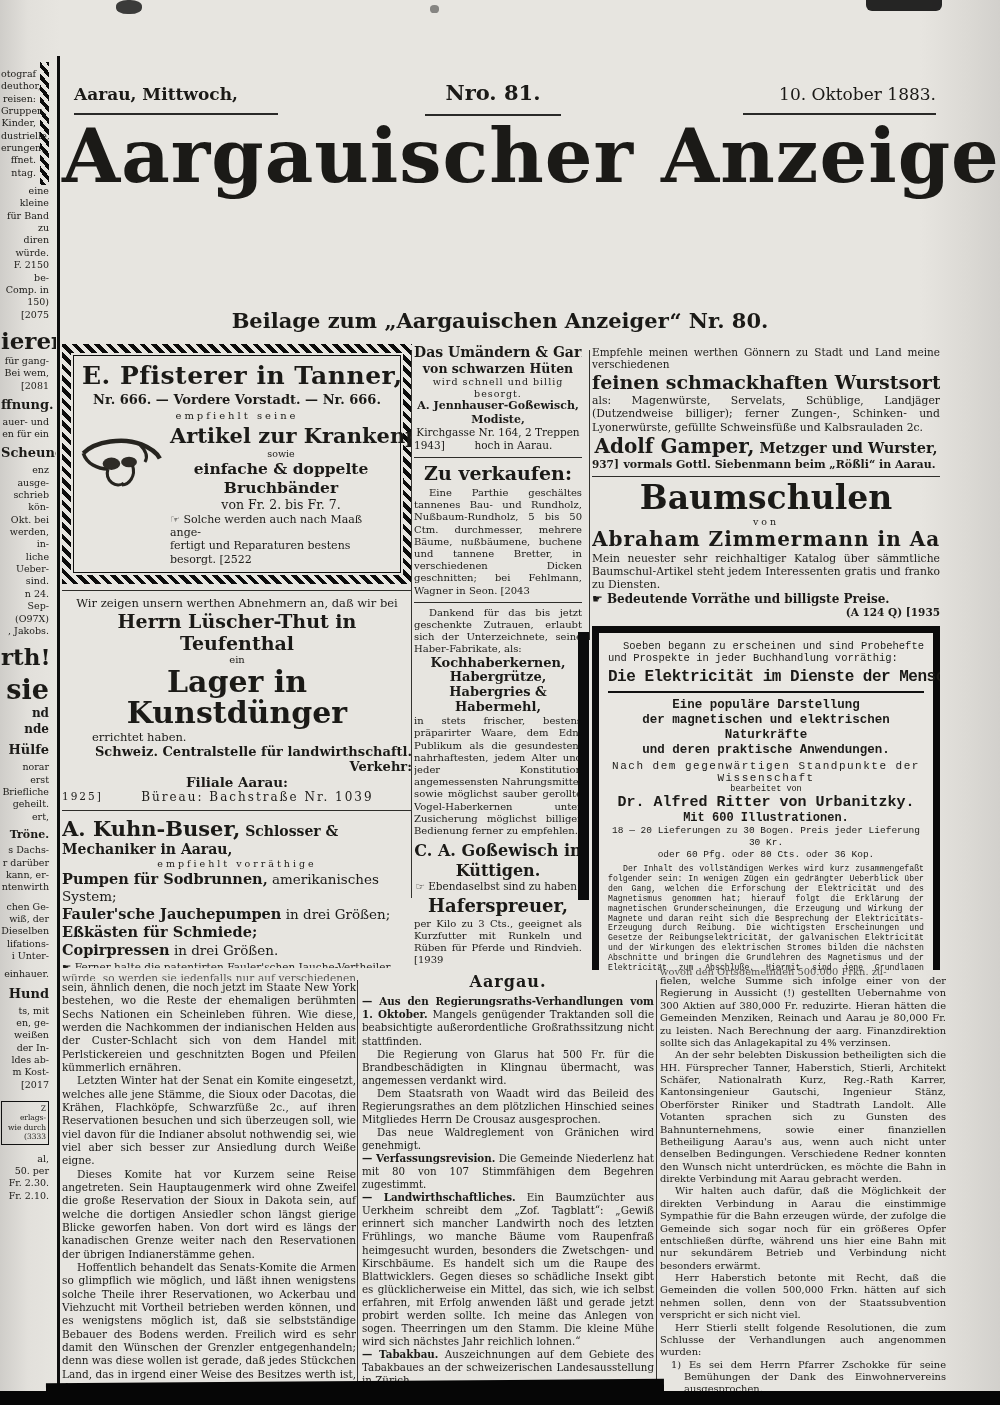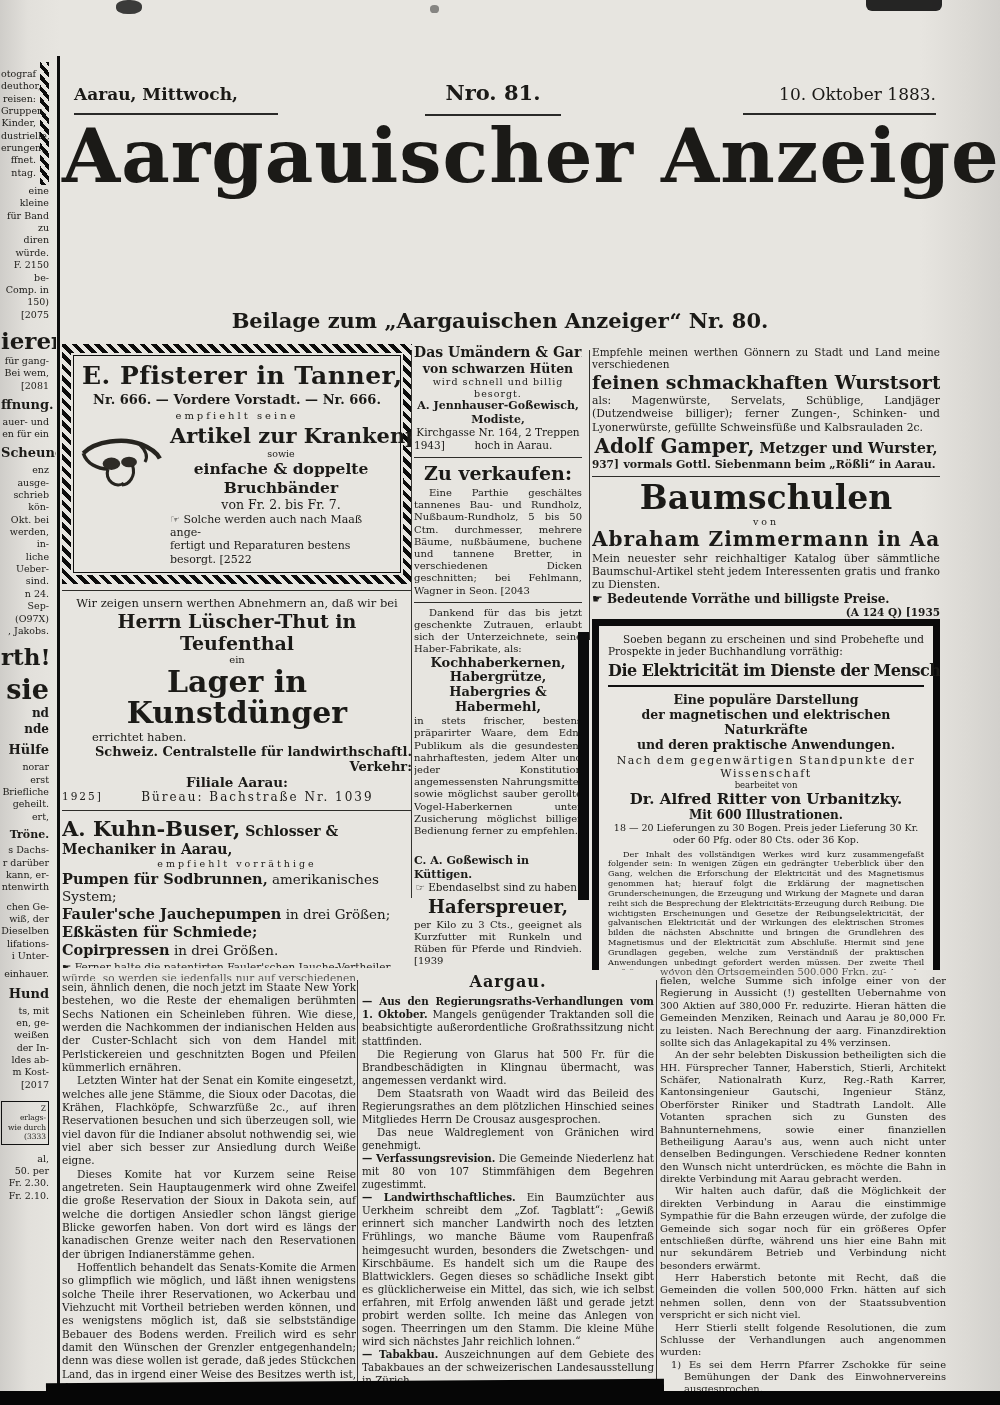--- a/index.html
+++ b/index.html
@@ -68,38 +68,38 @@
   .kb-note{font-size:10.5px; line-height:1.2; margin-top:2px;}
 
   .um-t1{font-size:14px; font-weight:bold; text-align:center; white-space:nowrap;}
   .um-t2{font-size:12.5px; font-weight:bold; text-align:center;}
   .um-t3{font-size:9.5px; letter-spacing:1px; text-align:center;}
   .um-name{font-size:11px; font-weight:bold; text-align:center;}
   .um-addr{font-size:10.5px; text-align:center;}
   .zv-title{font-size:19px; font-weight:bold; text-align:center; margin-bottom:2px;}
   .md-body{font-size:10px; text-align:justify; line-height:1.22;}
   .hb-t{font-size:13px; font-weight:bold; text-align:center; line-height:1.15;}
-  .hb-name{font-size:11px; font-weight:bold; text-align:left; margin-top:17px;}
+  .hb-name{font-size:16px; font-weight:bold; text-align:center; margin-top:4px;}
   .hb-note{font-size:10.5px; text-align:center;}
   .sp-title{font-size:18px; font-weight:bold; text-align:center; margin:2px 0 1px;}
   .rm-title{font-size:20px; font-weight:bold; text-align:center; margin-bottom:2px;}
 
   .gp-intro{font-size:10.5px; text-align:justify;}
   .gp-title{font-size:19px; font-weight:bold; text-align:center; white-space:nowrap; margin:1px 0;}
   .gp-body{font-size:10.8px; text-align:justify; line-height:1.25;}
   .gp-firm{font-size:20px; font-weight:bold;}
   .gp-role{font-size:14.5px; font-weight:bold;}
   .gp-note{font-size:11px; font-weight:bold; text-align:center;}
   .bm-title{font-size:33px; font-weight:bold; text-align:center; line-height:1.05;}
   .bm-von{font-size:9.5px; letter-spacing:3px; text-align:center;}
   .bm-name{font-size:20px; font-weight:bold; text-align:center; white-space:nowrap; letter-spacing:1px;}
   .bm-body{font-size:10.8px; text-align:justify; line-height:1.22; margin-top:1px;}
   .bm-note{font-size:12px; font-weight:bold;}
 
-  .elek{border:7px solid #0b0b0b; padding:7px 9px 6px; margin-top:13px; background:#e9e7e2;}
+  .elek{border:7px solid #0b0b0b; padding:7px 9px 6px; margin-top:20px; background:#e9e7e2;font-family:Liberation Mono, monospace;}
   .el-intro{font-size:10.5px; text-align:justify; line-height:1.2;}
   .el-title{font-size:16px; font-weight:bold; text-align:center; white-space:nowrap; letter-spacing:-0.5px;
     border-bottom:2px solid #111; padding-bottom:5px; margin:3px 0 5px;}
   .el-s{font-size:12.5px; font-weight:bold; text-align:center; line-height:1.2;}
   .el-stand{font-size:11px; letter-spacing:1.5px; text-align:center; margin-top:2px;}
   .el-bearb{font-size:8.5px; text-align:center;}
   .el-author{font-size:15px; font-weight:bold; text-align:center;}
   .el-illus{font-size:12px; font-weight:bold; text-align:center;}
   .el-l{font-size:9.5px; text-align:center; line-height:1.25;}
   .el-body{font-size:8.2px; text-align:justify; line-height:1.2; margin-top:4px;}

